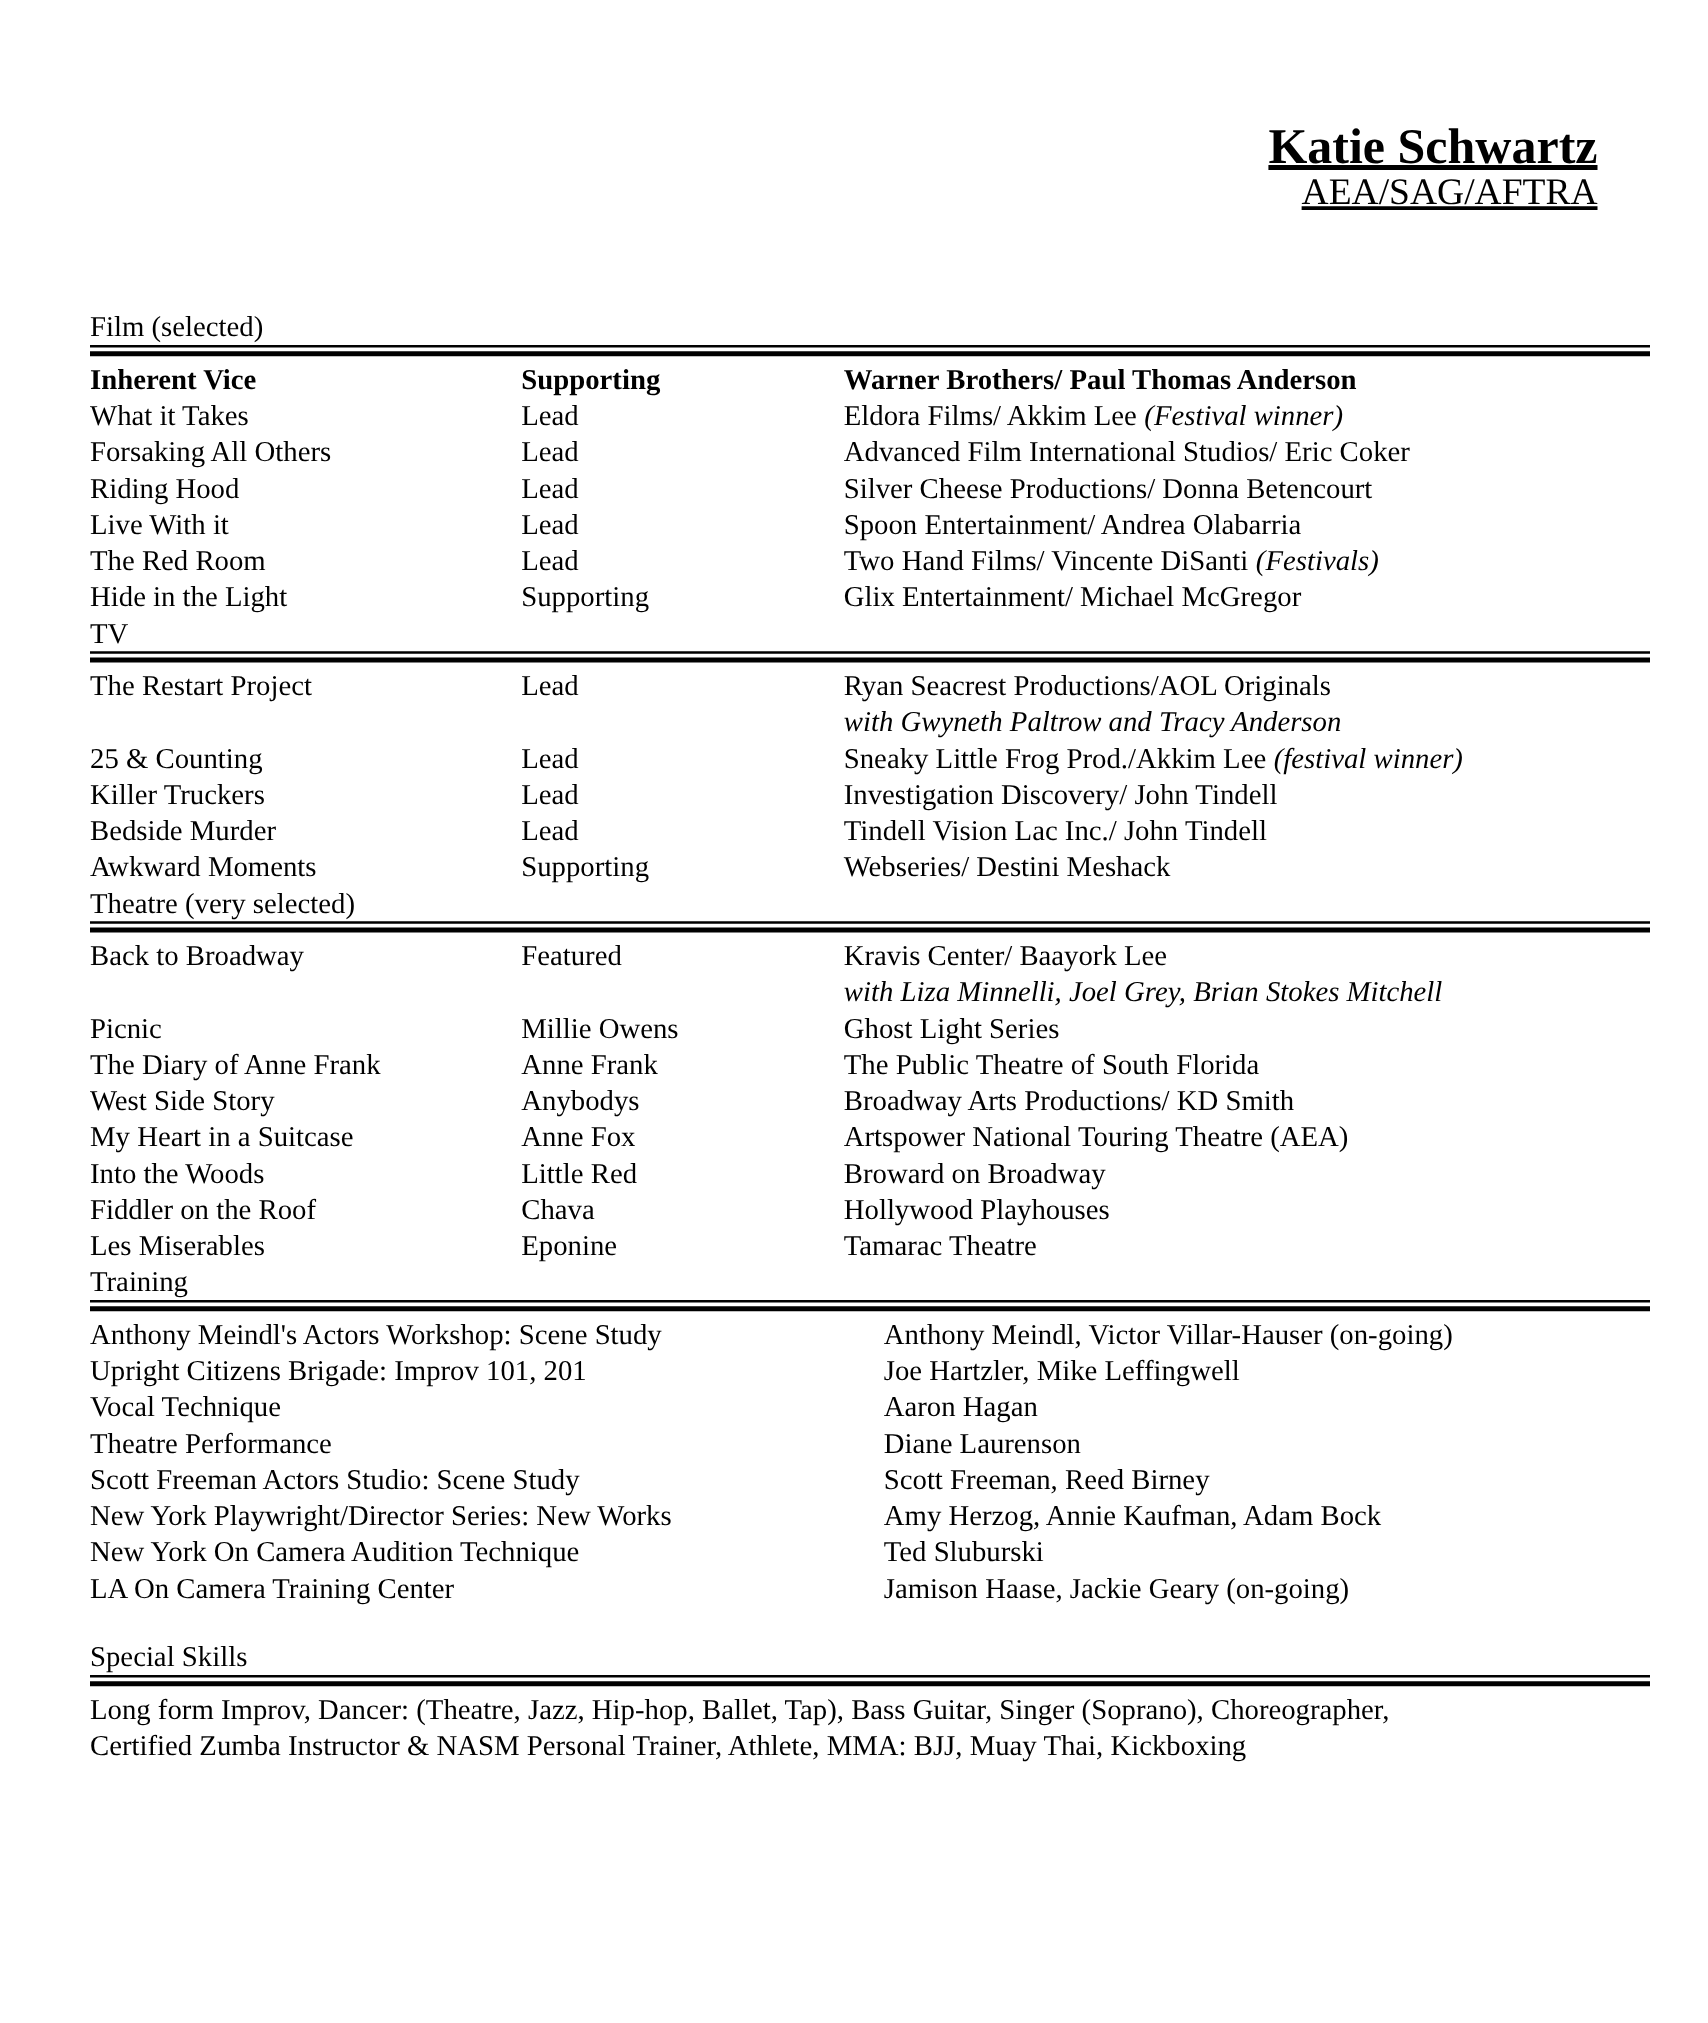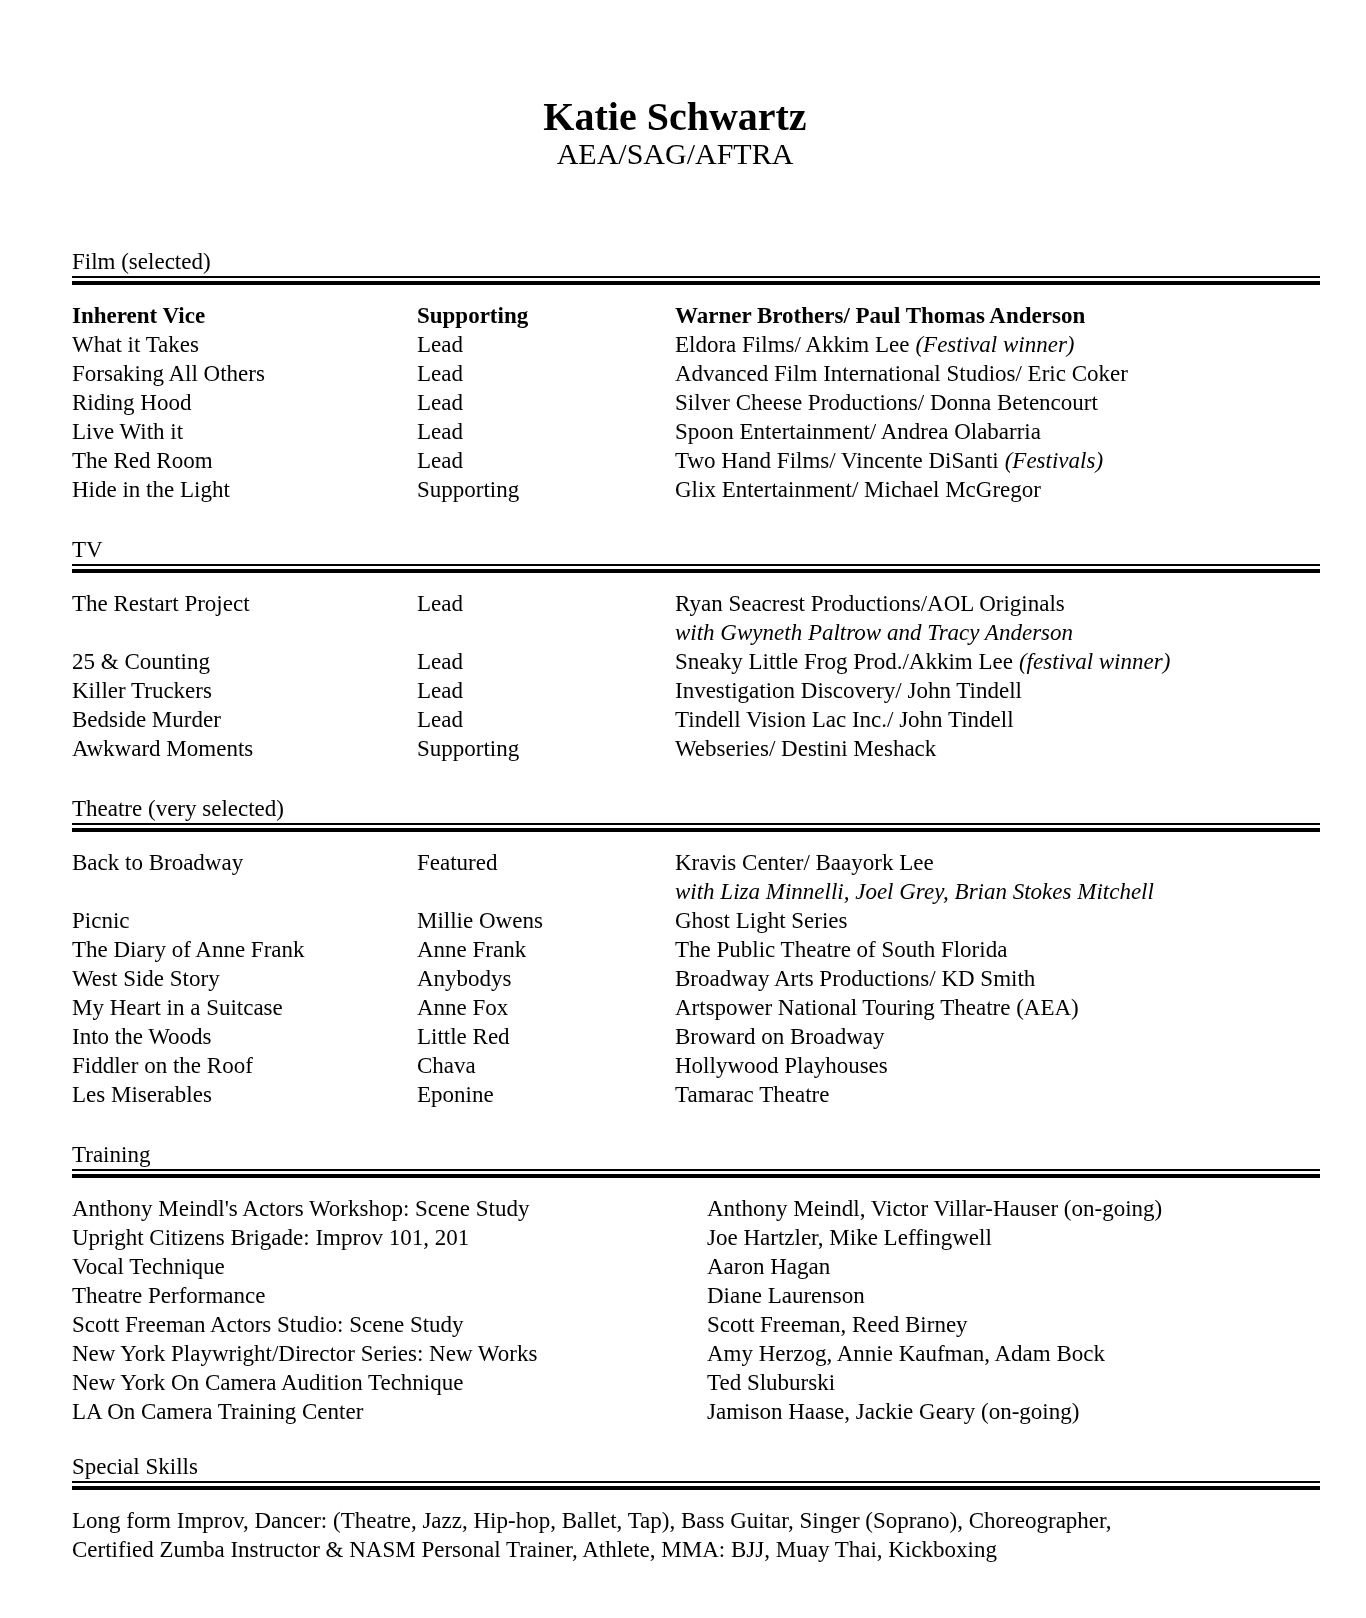--- a/index.html
+++ b/index.html
@@ -12,40 +12,40 @@
     font-size: 23px;
     -webkit-font-smoothing: antialiased;
   }
   .page {
     box-sizing: border-box;
     width: 1366px;
     height: 1618px;
     padding: 95px 46px 0 72px;
     overflow: hidden;
   }
-  .header { width: 1206px; text-align: center; }
+  .header { width: 1206px; text-align: right; text-decoration: underline; }
   .name {
     font-weight: bold;
     font-size: 40px;
     line-height: 44px;
   }
   .unions {
     font-size: 30px;
     line-height: 30px;
   }
-  .section { margin-top: 31px; }
+  .section { }
   .section.first { margin-top: 78px; }
   .section.skills { margin-top: 26px; }
   .sec-heading { line-height: 29px; }
   .rule {
     border-top: 2px solid #000;
     border-bottom: 4px solid #000;
     height: 3px;
   }
-  .rows { padding-top: 16px; }
+  .rows { padding-top: 4px; }
   .row {
     display: grid;
     grid-template-columns: 345px 258px 1fr;
     align-items: start;
   }
   .trow {
     display: grid;
     grid-template-columns: 603px 1fr;
     align-items: start;
     gap: 32px;

